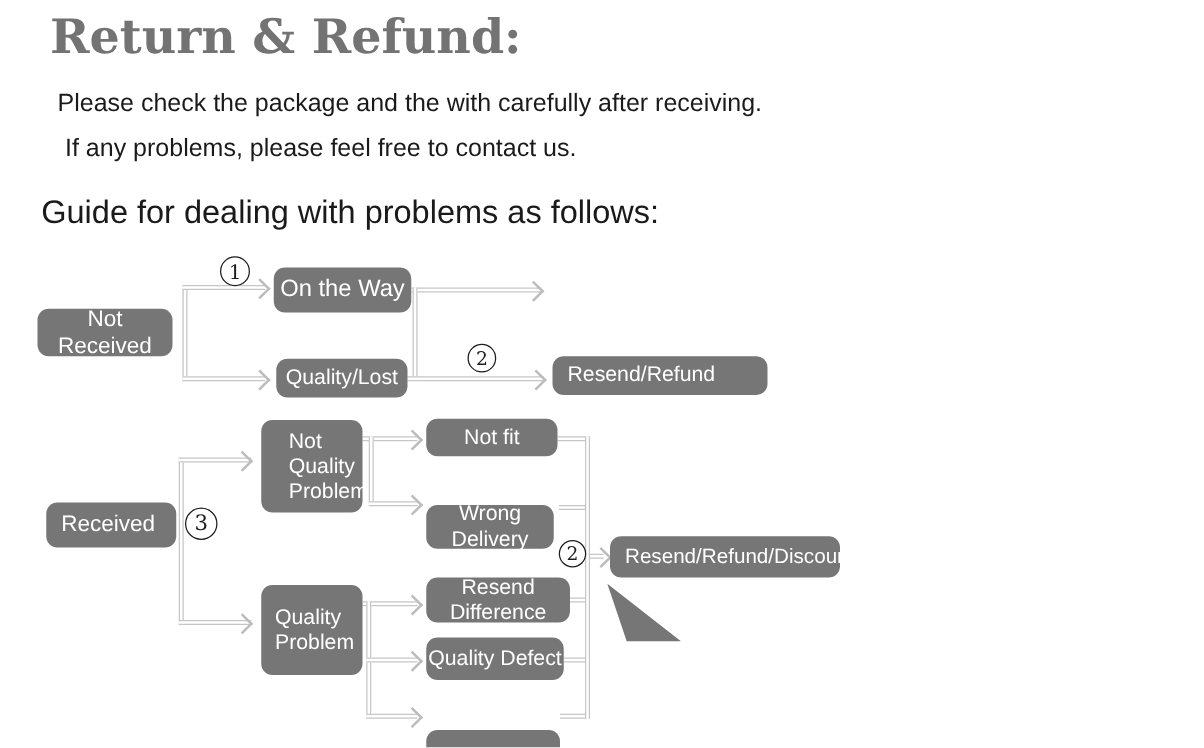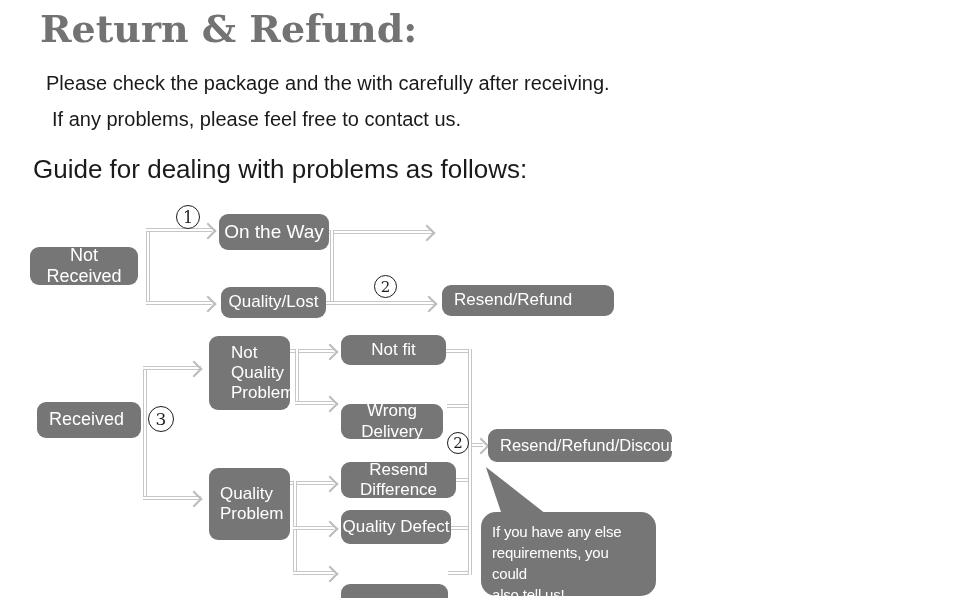--- a/index.html
+++ b/index.html
@@ -171,17 +171,14 @@
   <div class="node al" id="n-nqp">Not Quality Problem</div>
   <div class="node" id="n-not-fit">Not fit</div>
   <div class="node" id="n-wrong-del">Wrong Delivery</div>
   <div class="node al" id="n-qp">Quality Problem</div>
   <div class="node" id="n-color-diff">Resend Difference</div>
   <div class="node" id="n-qual-defect">Quality Defect</div>
   <div class="node al" id="n-damage">Damage</div>
   <div class="node al" id="n-rrd">Resend/Refund/Discount</div>
 
   <div class="bubble-tail"></div>
-  <div class="bubble">If you have any else
-requirements, you could
-also tell us!</div>
 
 </div>
 
 </body></html>

